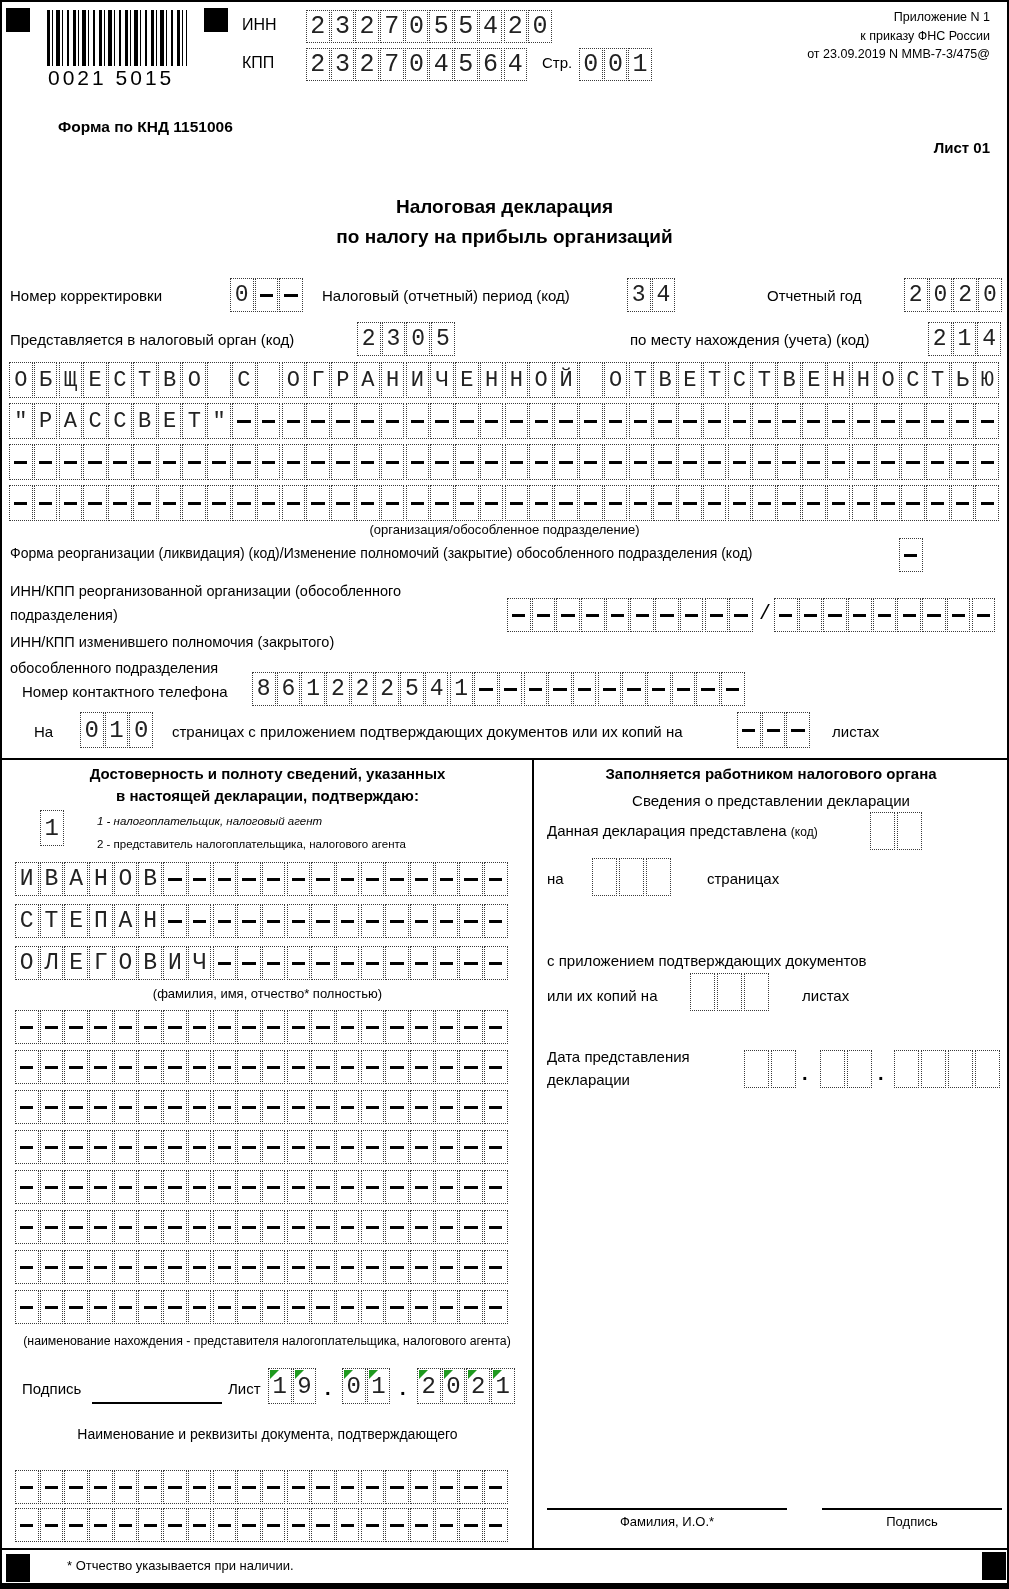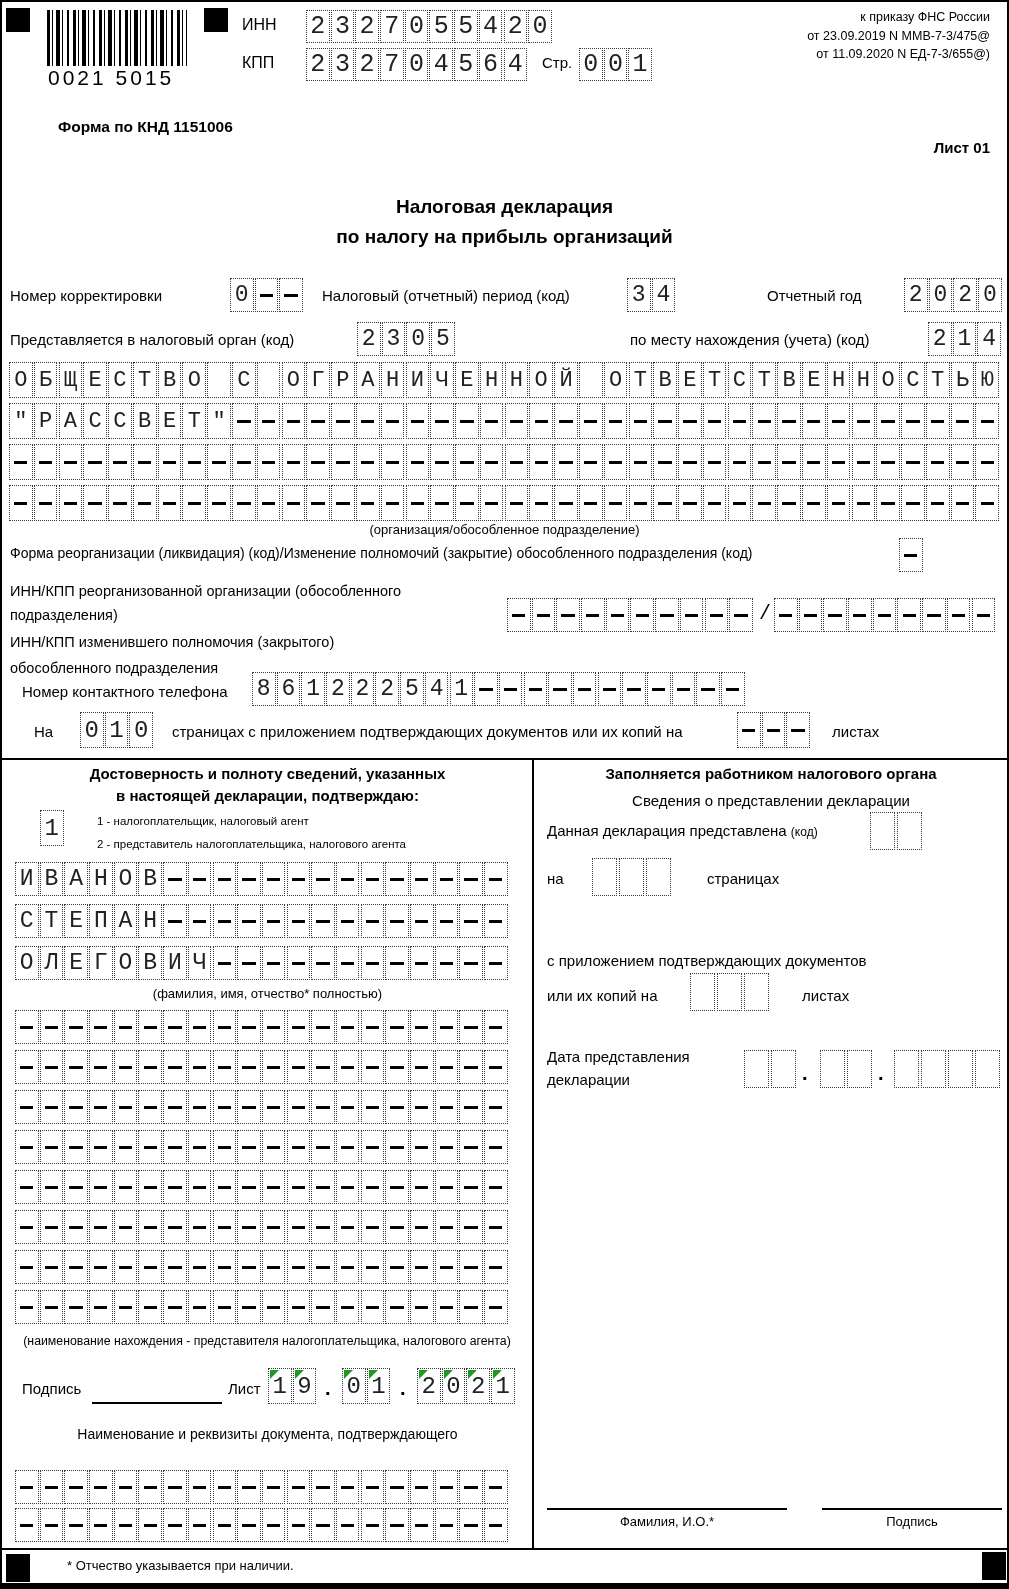--- a/index.html
+++ b/index.html
@@ -76,23 +76,23 @@
       <span class="cell">4</span>
     </div>
   <div class="abs lbl" style="left:540px;top:52px;">Стр.</div>
   <div class="abs cells big" style="left:577px;top:46px;">
       <span class="cell">0</span>
       <span class="cell">0</span>
       <span class="cell">1</span>
     </div>
 
   <div class="abs appendix right" style="left:600px;top:6px;width:388px;">
+    <div>Приложение N 1</div>
     <div>к приказу ФНС России</div>
     <div>от 23.09.2019 N ММВ-7-3/475@</div>
-    <div>от 11.09.2020 N ЕД-7-3/655@)</div>
   </div>
 
   <div class="abs lbl b" style="left:56px;top:116px;font-size:15.5px;">Форма по КНД 1151006</div>
   <div class="abs lbl b right" style="left:700px;top:137px;width:288px;">Лист 01</div>
 
   <div class="abs title center" style="left:0;top:190px;width:100%;">
     <div>Налоговая декларация</div>
     <div>по налогу на прибыль организаций</div>
   </div>
 
@@ -373,21 +373,21 @@
 
   <div class="abs hline" style="left:0;top:756px;width:100%;"></div>
   <div class="abs vline" style="left:530px;top:756px;height:790px;"></div>
 
   <div class="abs lbl b center" style="left:8px;top:763px;width:515px;">Достоверность и полноту сведений, указанных</div>
   <div class="abs lbl b center" style="left:8px;top:785px;width:515px;">в настоящей декларации, подтверждаю:</div>
 
   <div class="abs cells tall" style="left:38px;top:808px;">
       <span class="cell">1</span>
     </div>
-  <div class="abs lbl-xs" style="left:95px;top:813px;">1 - налогоплательщик, налоговый агент</div>
+  <div class="abs lbl-xs" style="left:95px;top:813px;font-style:italic;">1 - налогоплательщик, налоговый агент</div>
   <div class="abs lbl-xs" style="left:95px;top:836px;">2 - представитель налогоплательщика, налогового агента</div>
 
   <div class="abs cells" style="left:13px;top:860px;">
       <span class="cell">И</span>
       <span class="cell">В</span>
       <span class="cell">А</span>
       <span class="cell">Н</span>
       <span class="cell">О</span>
       <span class="cell">В</span>
       <span class="cell dash"></span>

